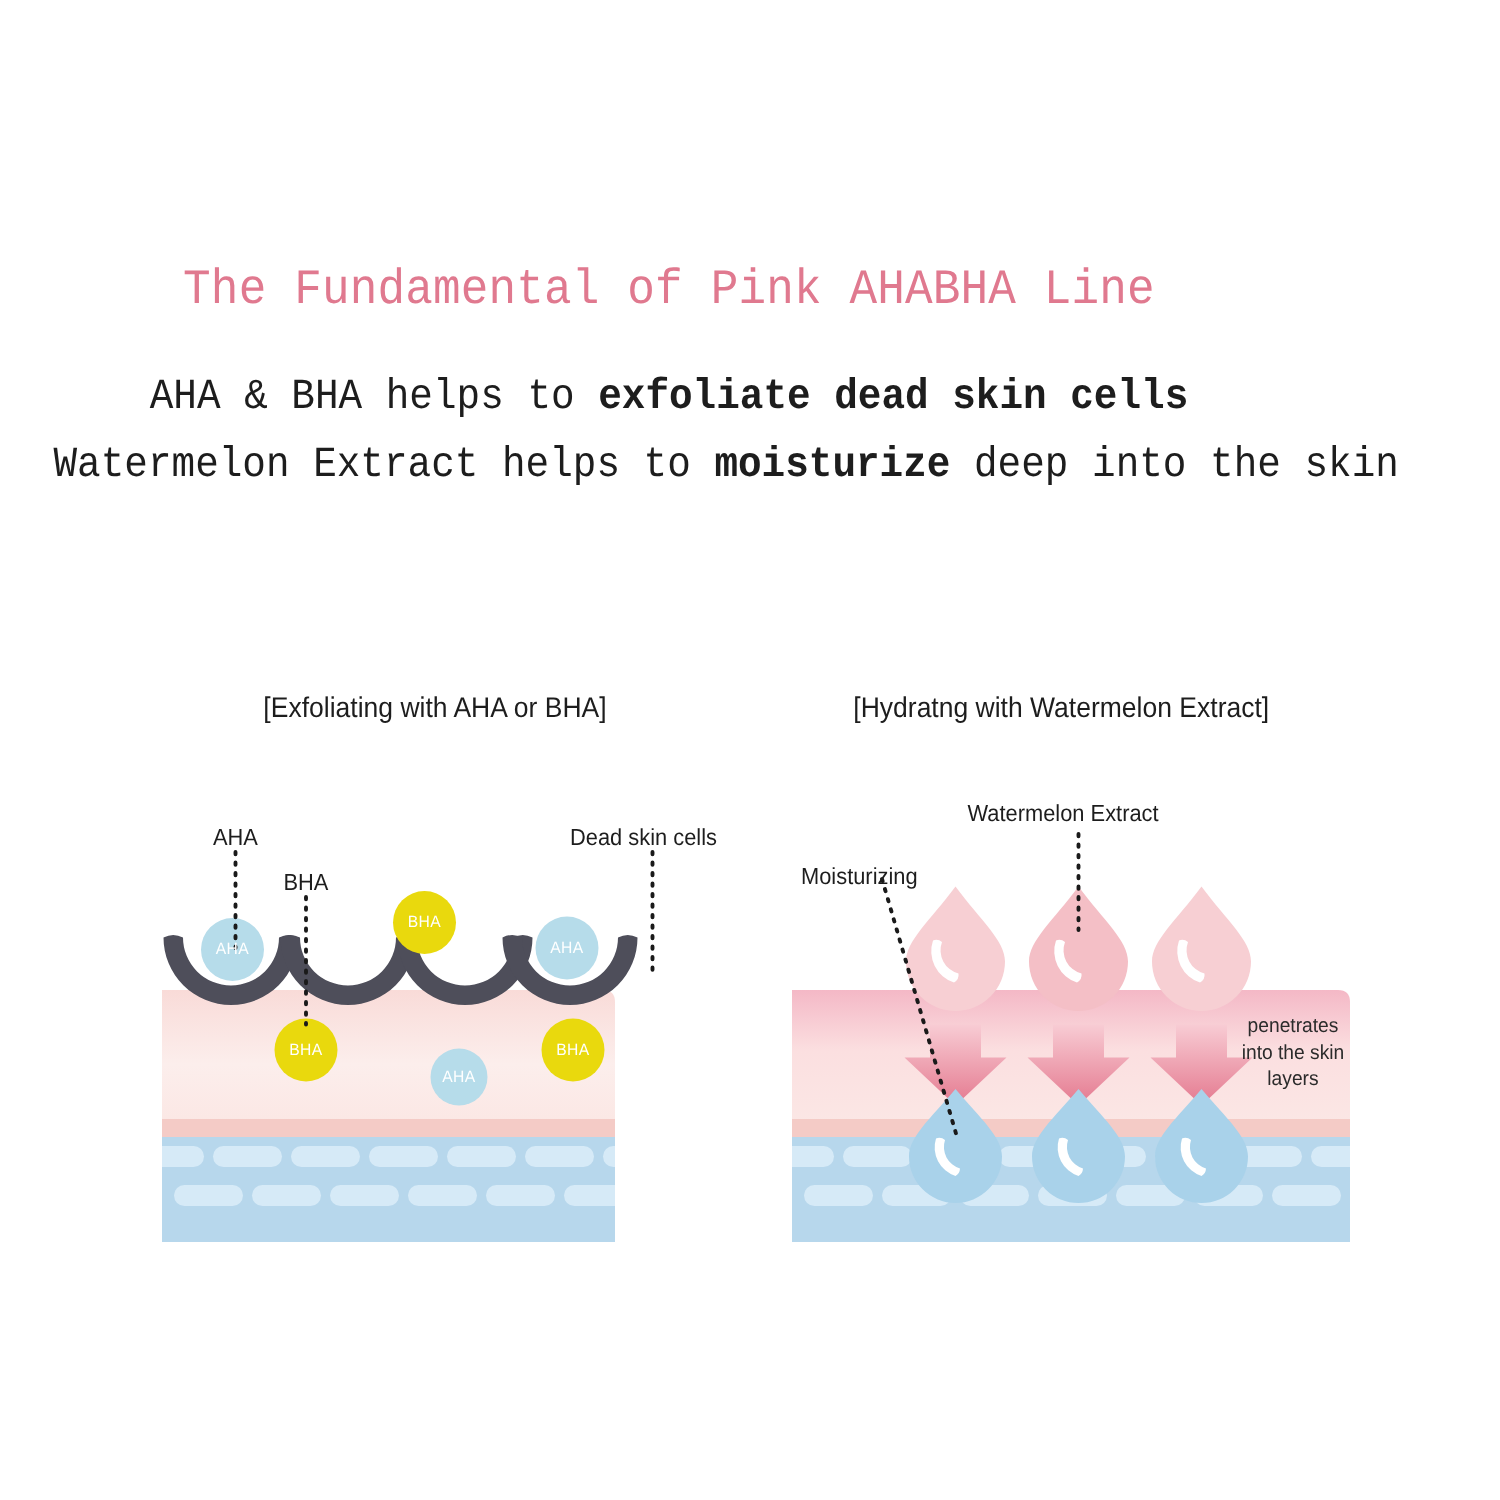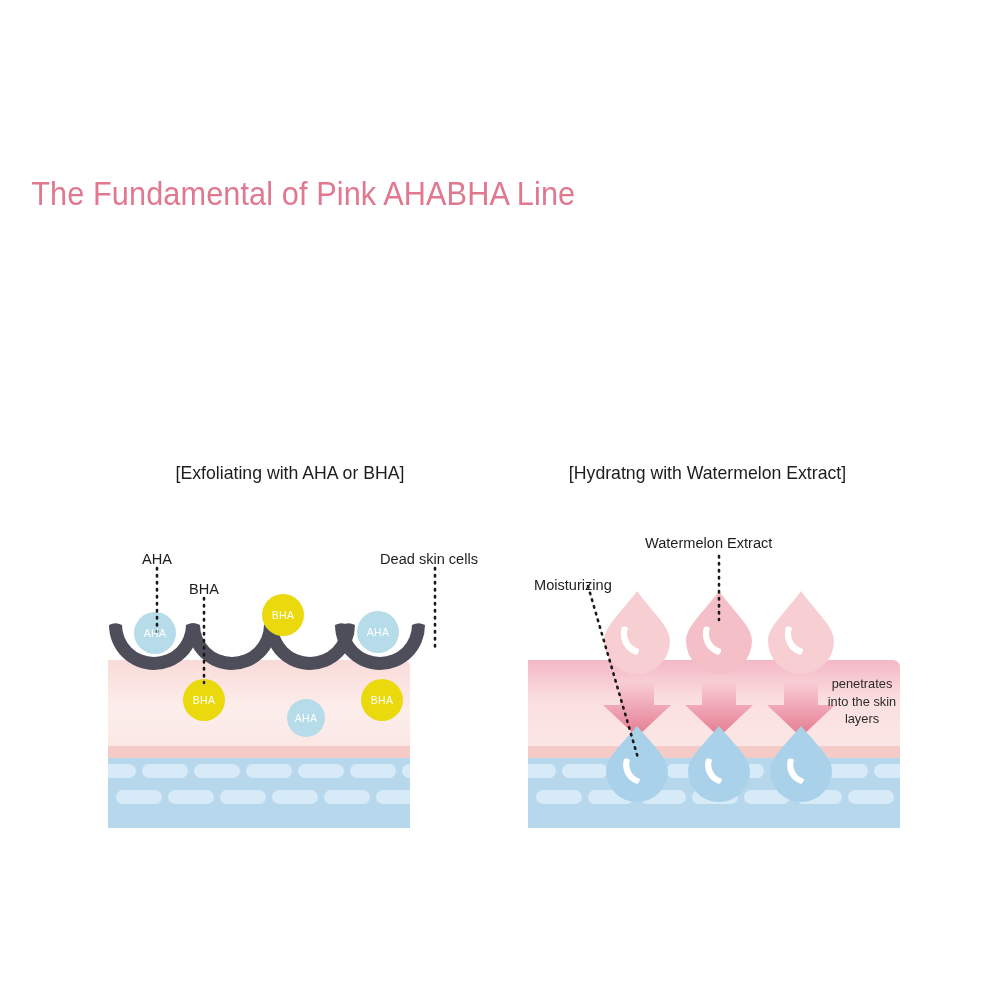--- a/index.html
+++ b/index.html
@@ -15,20 +15,22 @@
     font-family: "Liberation Sans", sans-serif;
     -webkit-font-smoothing: antialiased;
   }
 
   
   #headings {
     position: absolute;
     left: 0;
     top: 172px;
     width: 892px;
+    text-align: center;
+    font-family: Liberation Mono, monospace;
   }
   #title {
     font-size: 33px;
     color: #e0798f;
     letter-spacing: 0.1px;
     line-height: 44px;
     font-weight: 400;
     transform: scaleX(0.93);
   }
   #subtitle {
@@ -95,20 +97,25 @@
     transform-origin: center;
     text-align: center;
   }
 </style>
 </head>
 <body>
 
 <div id="headings">
   <div id="title">The Fundamental of Pink AHABHA Line</div>
 
+  <div id="subtitle">
+    <div class="sub-line"><span>AHA &amp; BHA</span><span> helps to </span><span class="em">exfoliate dead skin cells</span></div>
+
+    <div class="sub-line"><span>Watermelon Extract</span><span> helps to </span><span class="em">moisturize</span><span> deep into the skin</span></div>
+  </div>
 </div>
 
 <div class="panel-caption" id="caption-left">[Exfoliating with AHA or BHA]</div>
 <div class="panel-caption" id="caption-right">[Hydratng with Watermelon Extract]</div>
 
 <div class="diagram" id="diagram-left">
   <svg width="400" height="320" viewBox="0 0 400 320">
     <defs>
       <linearGradient id="epiGradL" x1="0" y1="0" x2="0" y2="1">
         <stop offset="0%" stop-color="#f9dbd8"></stop>

